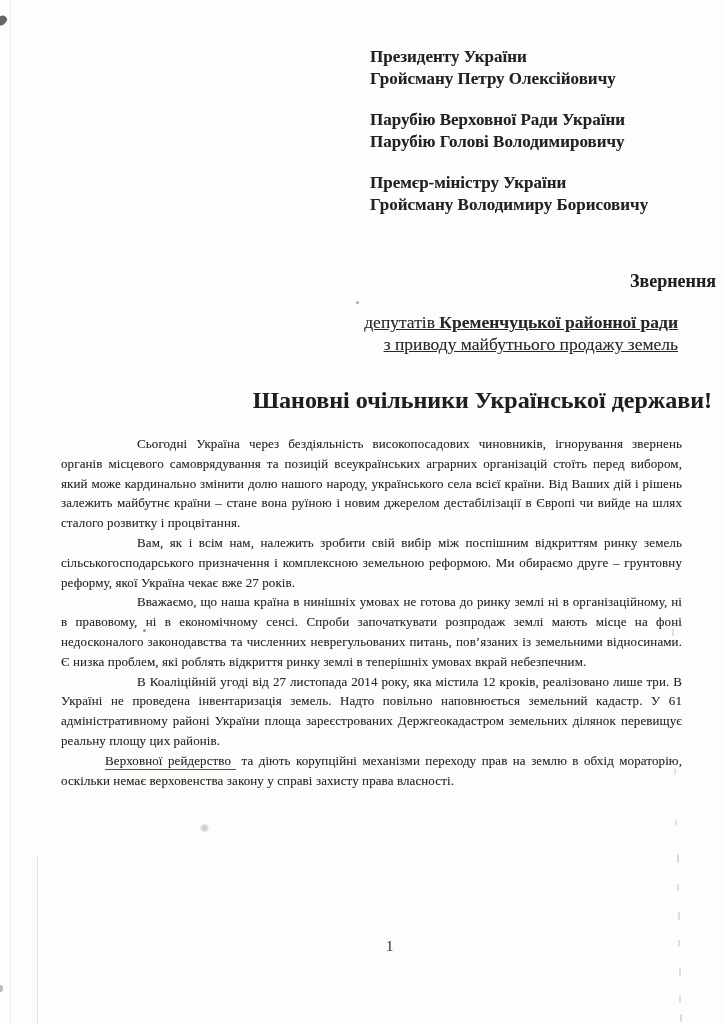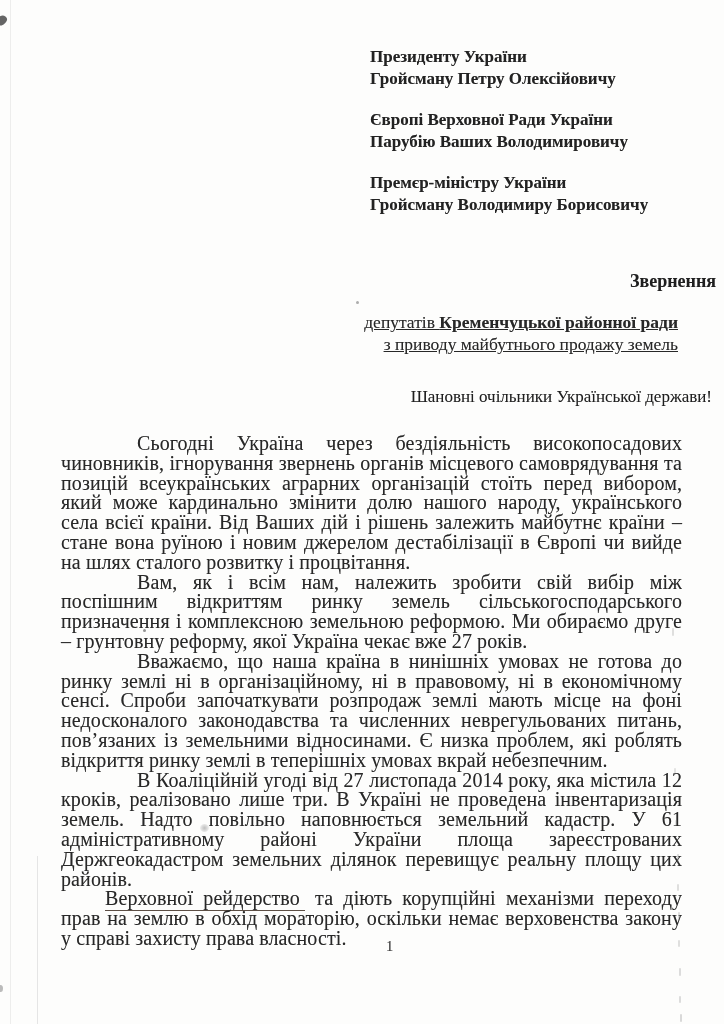--- a/index.html
+++ b/index.html
@@ -51,33 +51,33 @@
   .subtitle {
     top: 311px;
     font-size: 17.5px;
     line-height: 22px;
     transform: translateX(-4px);
     text-decoration: underline;
   }
   .subtitle .b { font-weight: bold; }
   .salutation {
     top: 387px;
-    font-size: 17px;
-    font-weight: normal;
+    font-size: 24px;
+    font-weight: bold;
     transform: translateX(30px);
     color: #1f1f1f;
   }
 
   
   .body-text {
     position: absolute;
     left: 61px;
     top: 434px;
     width: 621px;
-    font-size: 20px;
+    font-size: 13px;
     line-height: 19.8px;
     text-align: justify;
     letter-spacing: 0.1px;
   }
   .body-text p {
     margin: 0;
     text-indent: 76px;
   }
   .body-text p.final { text-indent: 44px; }
   .underlined {
@@ -141,22 +141,22 @@
 <body>
 
 <div class="page">
 
   <div class="addressees">
     <div class="addr">
       <div class="addr-line">Президенту України</div>
       <div class="addr-line">Гройсману Петру Олексійовичу</div>
     </div>
     <div class="addr">
-      <div class="addr-line">Європі Верховної Ради України</div>
-      <div class="addr-line">Парубію Ваших Володимировичу</div>
+      <div class="addr-line">Парубію Верховної Ради України</div>
+      <div class="addr-line">Парубію Голові Володимировичу</div>
     </div>
     <div class="addr">
       <div class="addr-line">Премєр-міністру України</div>
       <div class="addr-line">Гройсману Володимиру Борисовичу</div>
     </div>
   </div>
 
   <div class="centered title">Звернення</div>
 
   <div class="centered subtitle">

